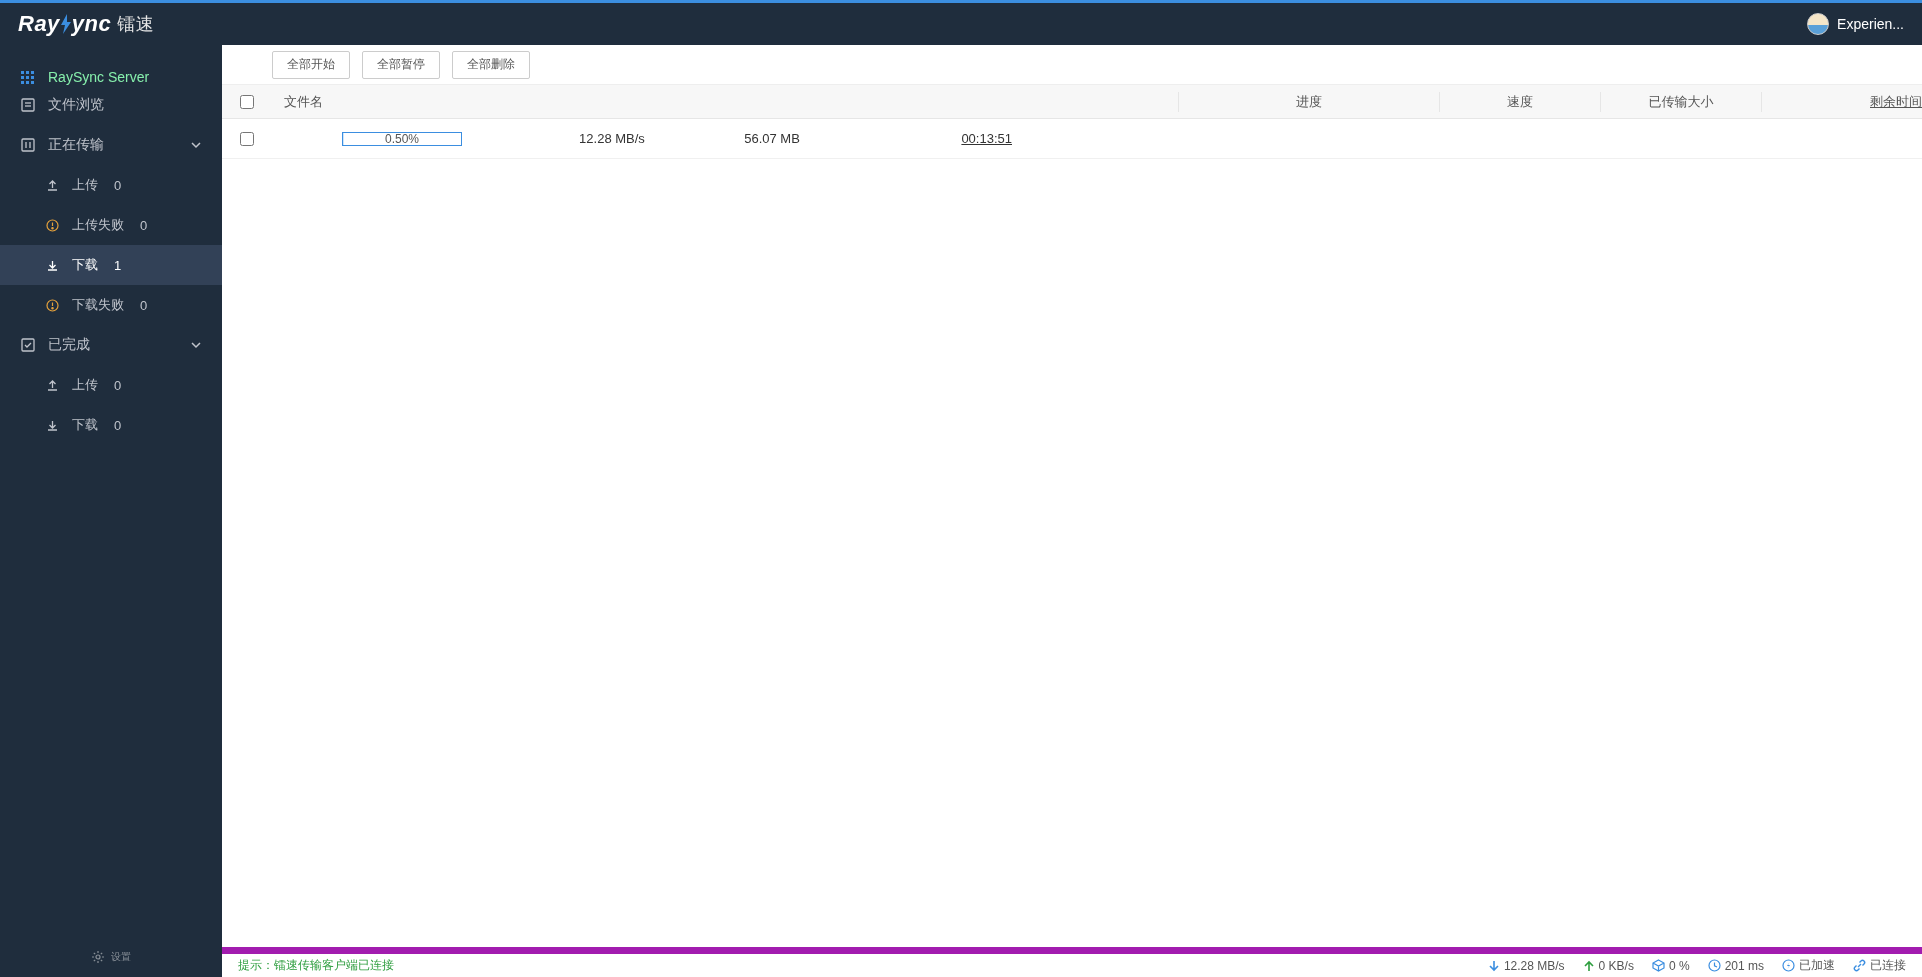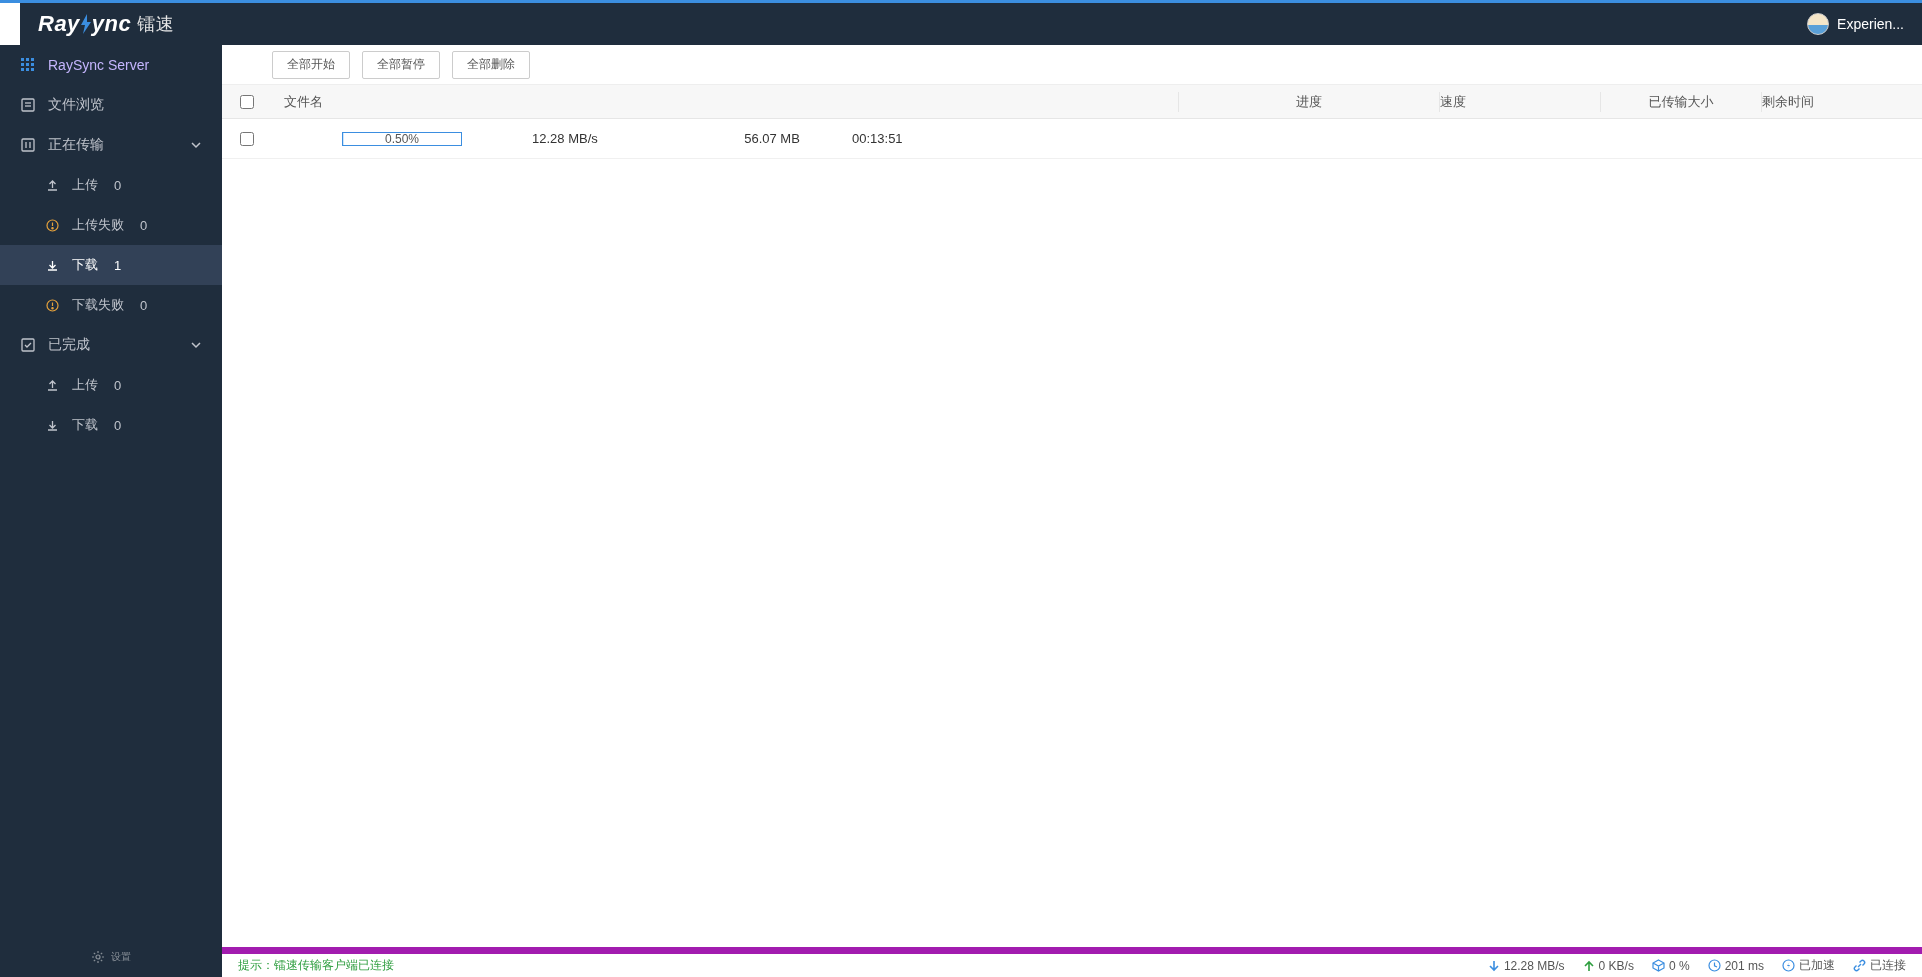--- a/index.html
+++ b/index.html
@@ -1,46 +1,46 @@
 <!DOCTYPE html>
 <html><head>
 <meta charset="utf-8">
 <style>
 * { margin: 0; padding: 0; box-sizing: border-box; }
 body { font-family: "Microsoft YaHei", "PingFang SC", -apple-system, sans-serif; font-size: 14px; color: #333; background: #fff; overflow: hidden; }
 .app { display: flex; flex-direction: column; height: 977px; width: 1922px; }
 .topbar { height: 3px; background: #3b8ee0; }
-.header { height: 42px; background: #1f2d3d; display: flex; align-items: center; padding: 0 18px; justify-content: space-between; margin-left: 20px; }
+.header { height: 42px; background: #1f2d3d; display: flex; align-items: center; padding: 0 18px; justify-content: space-between; }
 .logo { display: flex; align-items: center; gap: 6px; }
 .logo-text { color: #fff; font-size: 22px; font-style: italic; font-weight: 700; letter-spacing: .5px; display:flex; align-items:center; }
 .logo-bolt { color:#3b8ee0; font-style:normal; margin:0 -2px; }
 .logo-cn { color:#e6e6e6; font-size:18px; margin-left:6px; font-style:normal; font-weight:500; }
 .user { display:flex; align-items:center; gap:8px; color:#fff; cursor:pointer; }
 .avatar { width:22px; height:22px; border-radius:50%; background:linear-gradient(#f5e6c8 55%,#5aa0d8 55%); border:1px solid #ccc; }
 .body { flex:1; display:flex; min-height:0; }
 .sidebar { width:222px; background:#1f2d3d; color:#c0c4cc; display:flex; flex-direction:column; }
 .nav { flex:1; overflow:auto; }
 .nav-item, .nav-sub { display:flex; align-items:center; height:40px; padding:0 20px; cursor:pointer; font-size:14px; gap:12px; }
-.nav-item.active { color:#c4b5fd; }
+.nav-item.active { color:#86efac;align-items:flex-end; }
 .nav-item .chev { margin-left:auto; }
 .nav-sub { padding-left:44px; height:40px; font-size:13px; }
 .nav-sub.selected { background:#324157; color:#fff; }
 .nav-sub .count { margin-left:4px; }
 .nav-icon { width:16px; display:inline-flex; justify-content:center; }
 .sidebar-footer { height:40px; display:flex; align-items:center; justify-content:center; gap:6px; color:#8a9199; font-size:10px; cursor:pointer; }
 .main { flex:1; display:flex; flex-direction:column; background:#fff; min-width:0; }
 .toolbar { height:40px; display:flex; align-items:center; padding:0 50px; gap:12px; border-bottom:1px solid #eee; }
 .btn { height:28px; padding:0 14px; border:1px solid #ccc; background:#fff; color:#555; font-size:12px; cursor:pointer; border-radius:2px; }
 .table-head { height:34px; display:flex; align-items:center; background:#f7f7f7; border-bottom:1px solid #e6e6e6; font-size:13px; color:#555; }
 .col-check { width:50px; display:flex; justify-content:center; }
 .col-name { flex:1; padding-left:12px; }
 .col-progress { width:260px; text-align:center; }
-.col-speed { width:160px; }
+.col-speed { width:160px; text-align:center; }
 .col-size { width:160px; text-align:center; }
-.col-time { width:160px; text-align:left; }
+.col-time { width:160px; text-align:right;text-decoration:underline; }
 .row { height:40px; display:flex; align-items:center; border-bottom:1px solid #f0f0f0; font-size:13px; }
 .file-ico { width:18px; height:22px; border:1.5px solid #f0a020; border-radius:2px; margin-right:8px; position:relative; display:inline-block; }
 .file-ico::before,.file-ico::after { content:""; position:absolute; left:3px; right:3px; height:1.5px; background:#f0a020; }
 .file-ico::before { top:6px; } .file-ico::after { top:11px; }
 .progress-bar { width:120px; height:14px; border:1px solid #3b8ee0; position:relative; margin:0 auto; }
 .progress-fill { height:100%; background:#cde5fb; }
 .progress-text { position:absolute; inset:0; display:flex; align-items:center; justify-content:center; font-size:12px; color:#555; }
 .statusbar { height:30px; border-top:7px solid #a21caf; display:flex; align-items:center; padding:0 16px; font-size:12px; color:#555; gap:18px; }
 .status-hint { color:#2e9e3f; }
 .statusbar .spacer { flex:1; }

